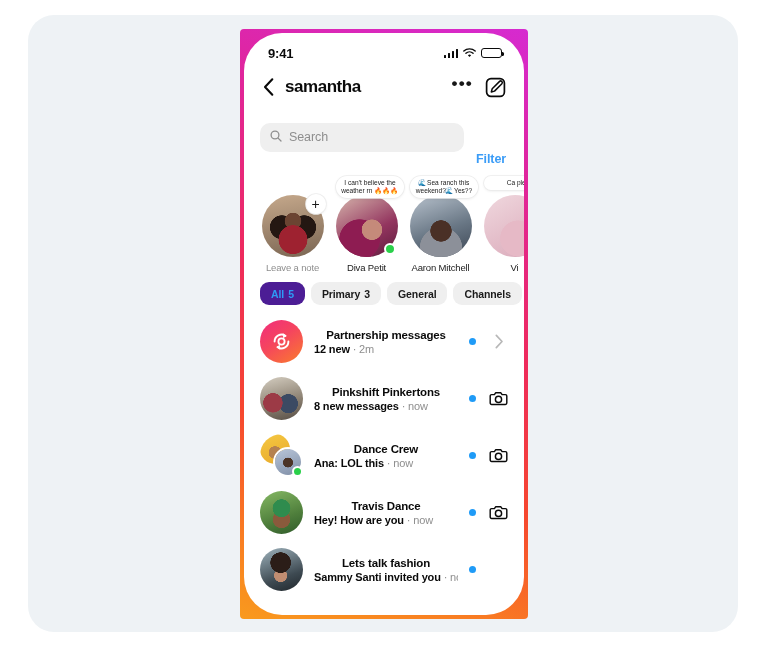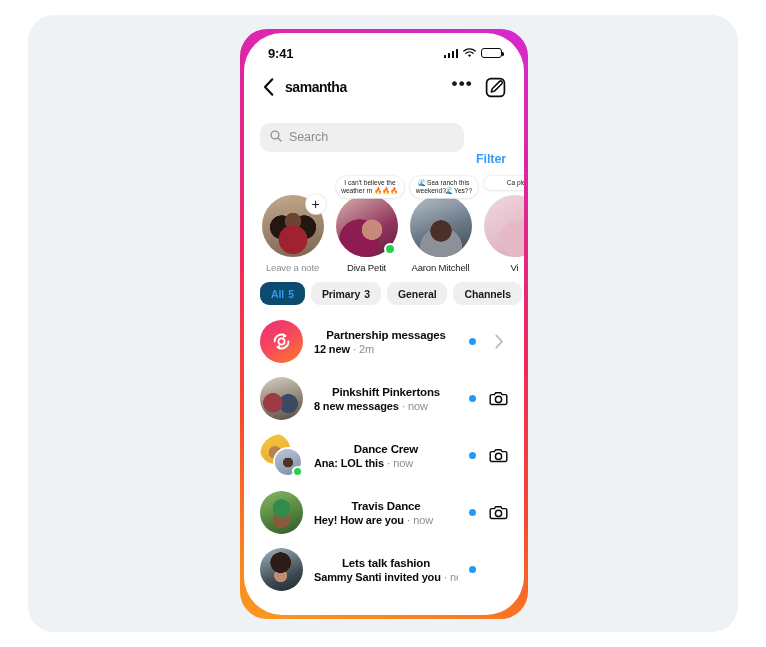--- a/index.html
+++ b/index.html
@@ -30,21 +30,21 @@
     border-radius: 26px;
   }
 
   
   #phone-frame {
     position: absolute;
     left: 240px;
     top: 29px;
     width: 288px;
     height: 590px;
-    border-radius: 27px;
+    border-radius: 4px;
     padding: 4px;
     background: linear-gradient(200deg,
         #d62ad0 0%,
         #e0259b 22%,
         #ee2a5c 48%,
         #f6472f 70%,
         #f97d22 88%,
         #f99a1e 100%);
     overflow: hidden;
   }
@@ -103,21 +103,21 @@
 
   
   #app-header {
     display: flex;
     align-items: center;
     padding: 4px 18px 2px 16px;
     height: 38px;
   }
   #back-chevron { width: 18px; height: 22px; flex: 0 0 auto; cursor: pointer; }
   #header-username {
-    font-size: 14px;
+    font-size: 17px;
     font-weight: bold;
     color: #0a0a0a;
     letter-spacing: -0.45px;
     margin-left: 7px;
     flex: 1 1 auto;
   }
   #more-dots {
     font-size: 17px;
     font-weight: bold;
     color: #171717;
@@ -247,21 +247,21 @@
     color: #1a1a1a;
     font-size: 10.5px;
     font-weight: bold;
     display: flex;
     align-items: center;
     padding: 0 11px;
     white-space: nowrap;
     letter-spacing: -0.1px;
     cursor: pointer;
   }
-  .chip.active { background: #0c4a6e; color: #2e9bf5; }
+  .chip.active { background: #4c1d95; color: #2e9bf5; }
   .chip-count { margin-left: 4px; font-weight: bold; }
 
   
   #message-list { padding: 0 0 2px 0; }
   .msg-row {
     display: flex;
     align-items: center;
     padding: 7px 14px 7px 16px;
     gap: 11px;
     cursor: pointer;

